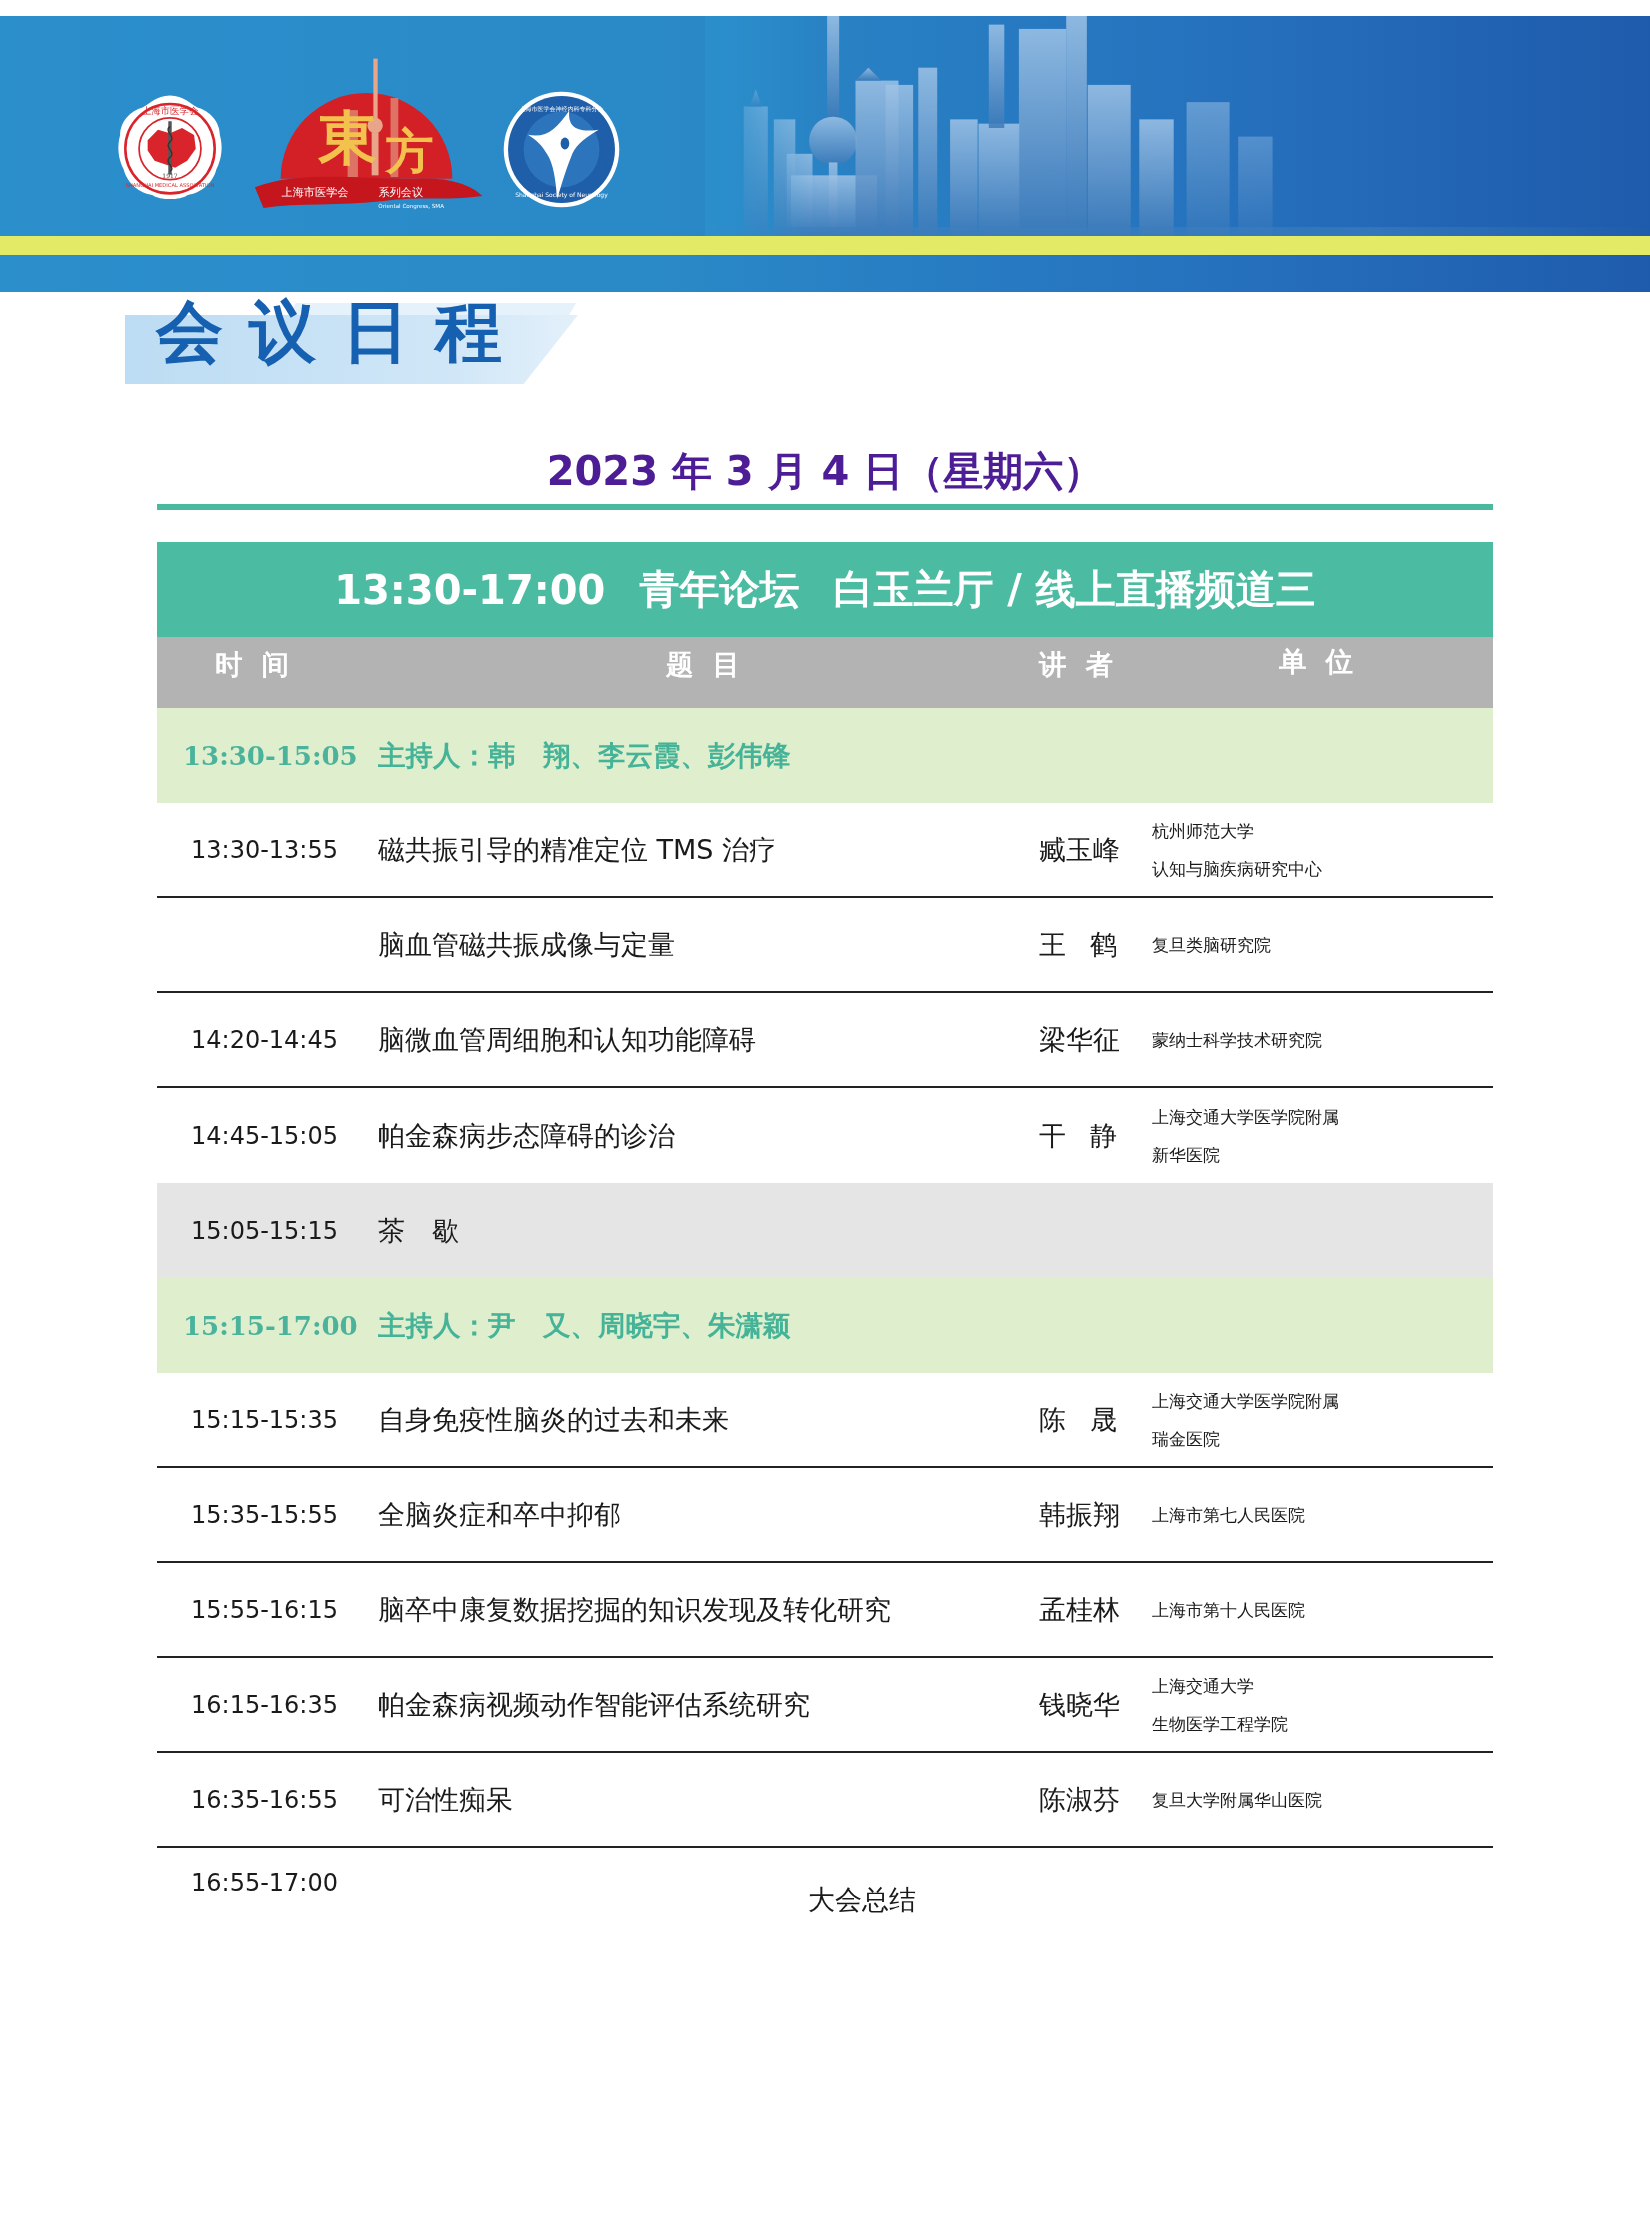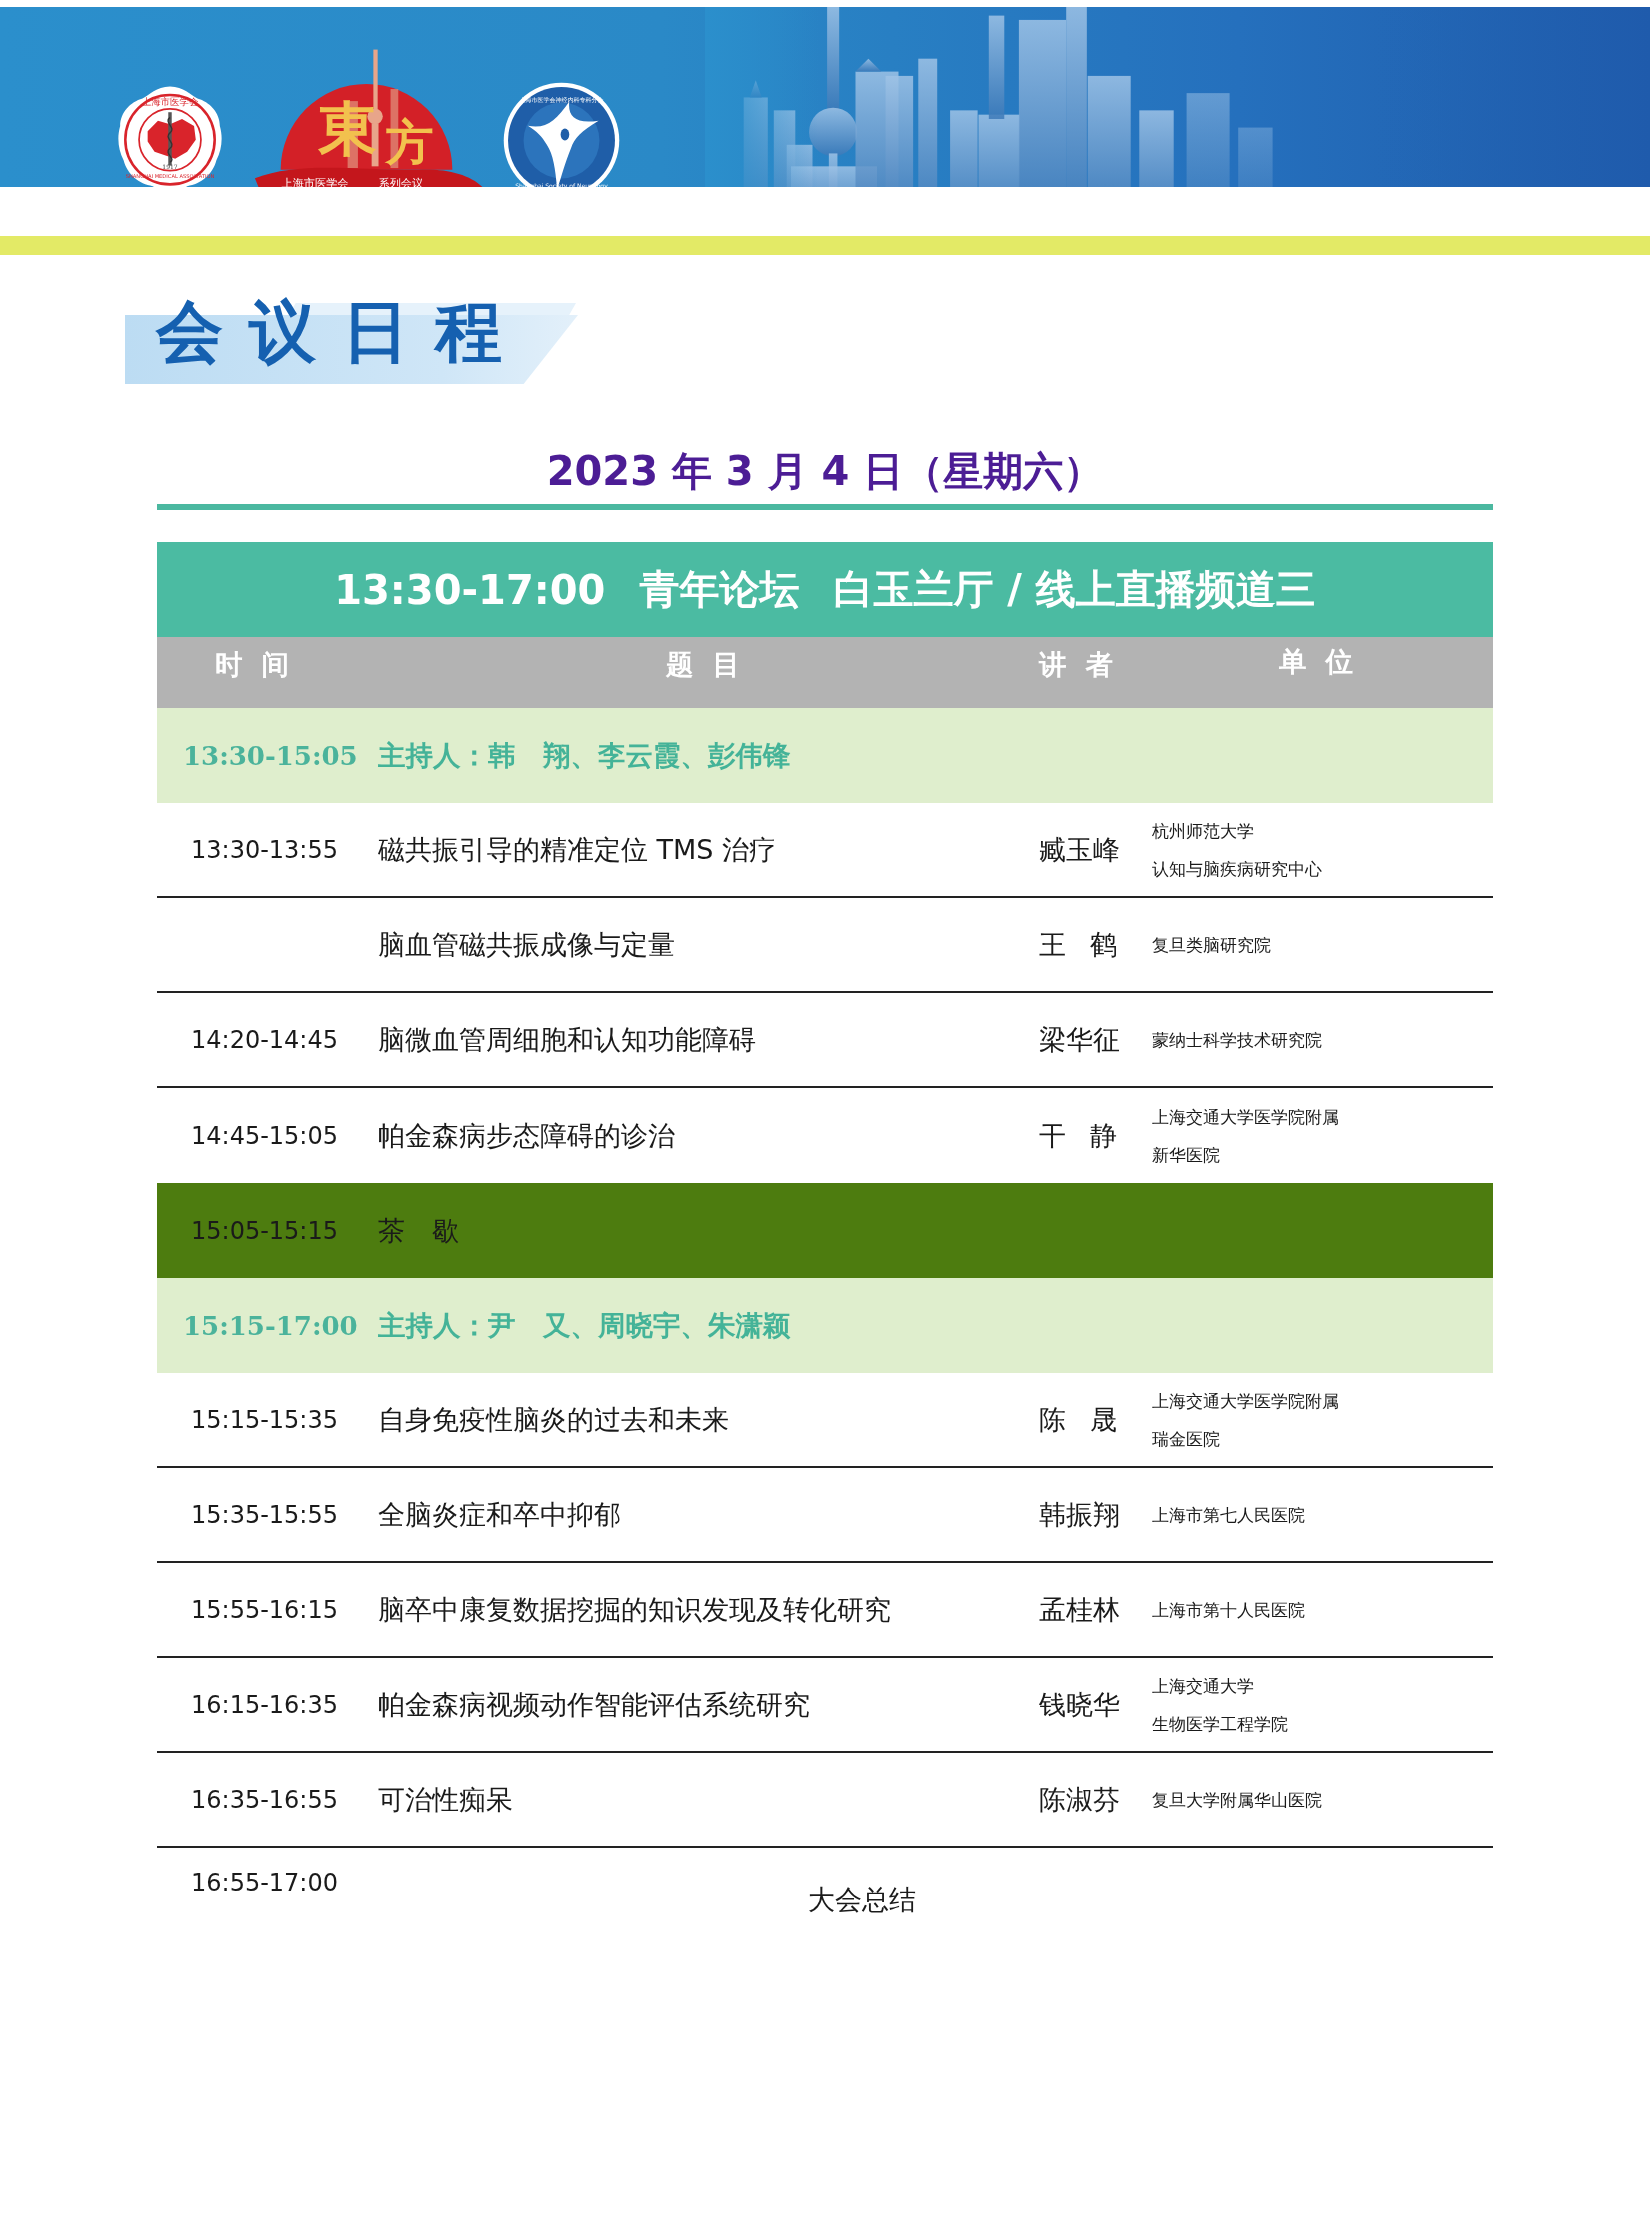--- a/index.html
+++ b/index.html
@@ -1,21 +1,21 @@
 <!DOCTYPE html>
 <html style="font-size:13.8px"><head>
 <meta charset="utf-8">
 <style>
   * { box-sizing: border-box; margin: 0; padding: 0; }
   html, body { width: 1651px; height: 2239px; background: #ffffff; overflow: hidden; }
   body { position: relative; font-family: "DejaVu Sans", "Liberation Sans", sans-serif; color: #1a1a1a; }
 
   
   .banner {
-    position: absolute; left: 0; top: 7px; width: 1651px; height: 180px;
+    position: absolute; left: 0; top: 16px; width: 1651px; height: 276px;
     background: linear-gradient(90deg, #2b8fcc 0%, #2a89c7 40%, #2570bd 75%, #1f5bac 100%);
     overflow: hidden;
     padding-left: 36px;
   }
   .skyline { position: absolute; left: 705px; top: 0; width: 946px; height: 236px; }
   .stripe {
     position: absolute; left: 0; top: 236px; width: 1651px; height: 19px;
     background: #e3ea66;
   }
   .logo { position: absolute; }
@@ -58,21 +58,21 @@
   }
   .session-bar span { margin: 0 17px; }
   .col-header {
     height: 71px; background: #b3b3b3; color: #ffffff; position: relative;
     font-size: 27.5px; font-weight: bold;
   }
   .col-header span { position: absolute; top: 0; line-height: 54px; letter-spacing: 19px; white-space: nowrap; }
 
   .row { position: relative; height: 95px; }
   .row.mod { background: #dfeecd; }
-  .row.break { background: #4d7c0f; padding-left: 36px; }
+  .row.break { background: #e5e5e5; padding-left: 36px; }
   .row.line { border-bottom: 2.6px solid #222222; }
   .cell { position: absolute; top: 0; height: 100%; display: flex; align-items: center; white-space: nowrap; }
   .c-time { left: 34px; width: 163px; font-size: 24px; }
   .c-topic { left: 221px; width: 636px; font-size: 27px; }
   .c-speaker { left: 882px; width: 95px; font-size: 27px; }
   .c-affil { left: 995px; width: 341px; font-size: 17px; line-height: 38px; white-space: pre-line; }
   .mod .c-time { left: 26px; font-family: "DejaVu Serif", "Liberation Serif", serif; font-weight: bold; color: #4bb39b; font-size: 26px; }
   .mod .c-topic { font-weight: bold; color: #44b398; font-size: 27.5px; white-space: pre; }
   .speaker-spaced { letter-spacing: 24px; }
   .c-center { left: 0; width: 100%; justify-content: center; font-size: 27px; padding-left: 74px; }

